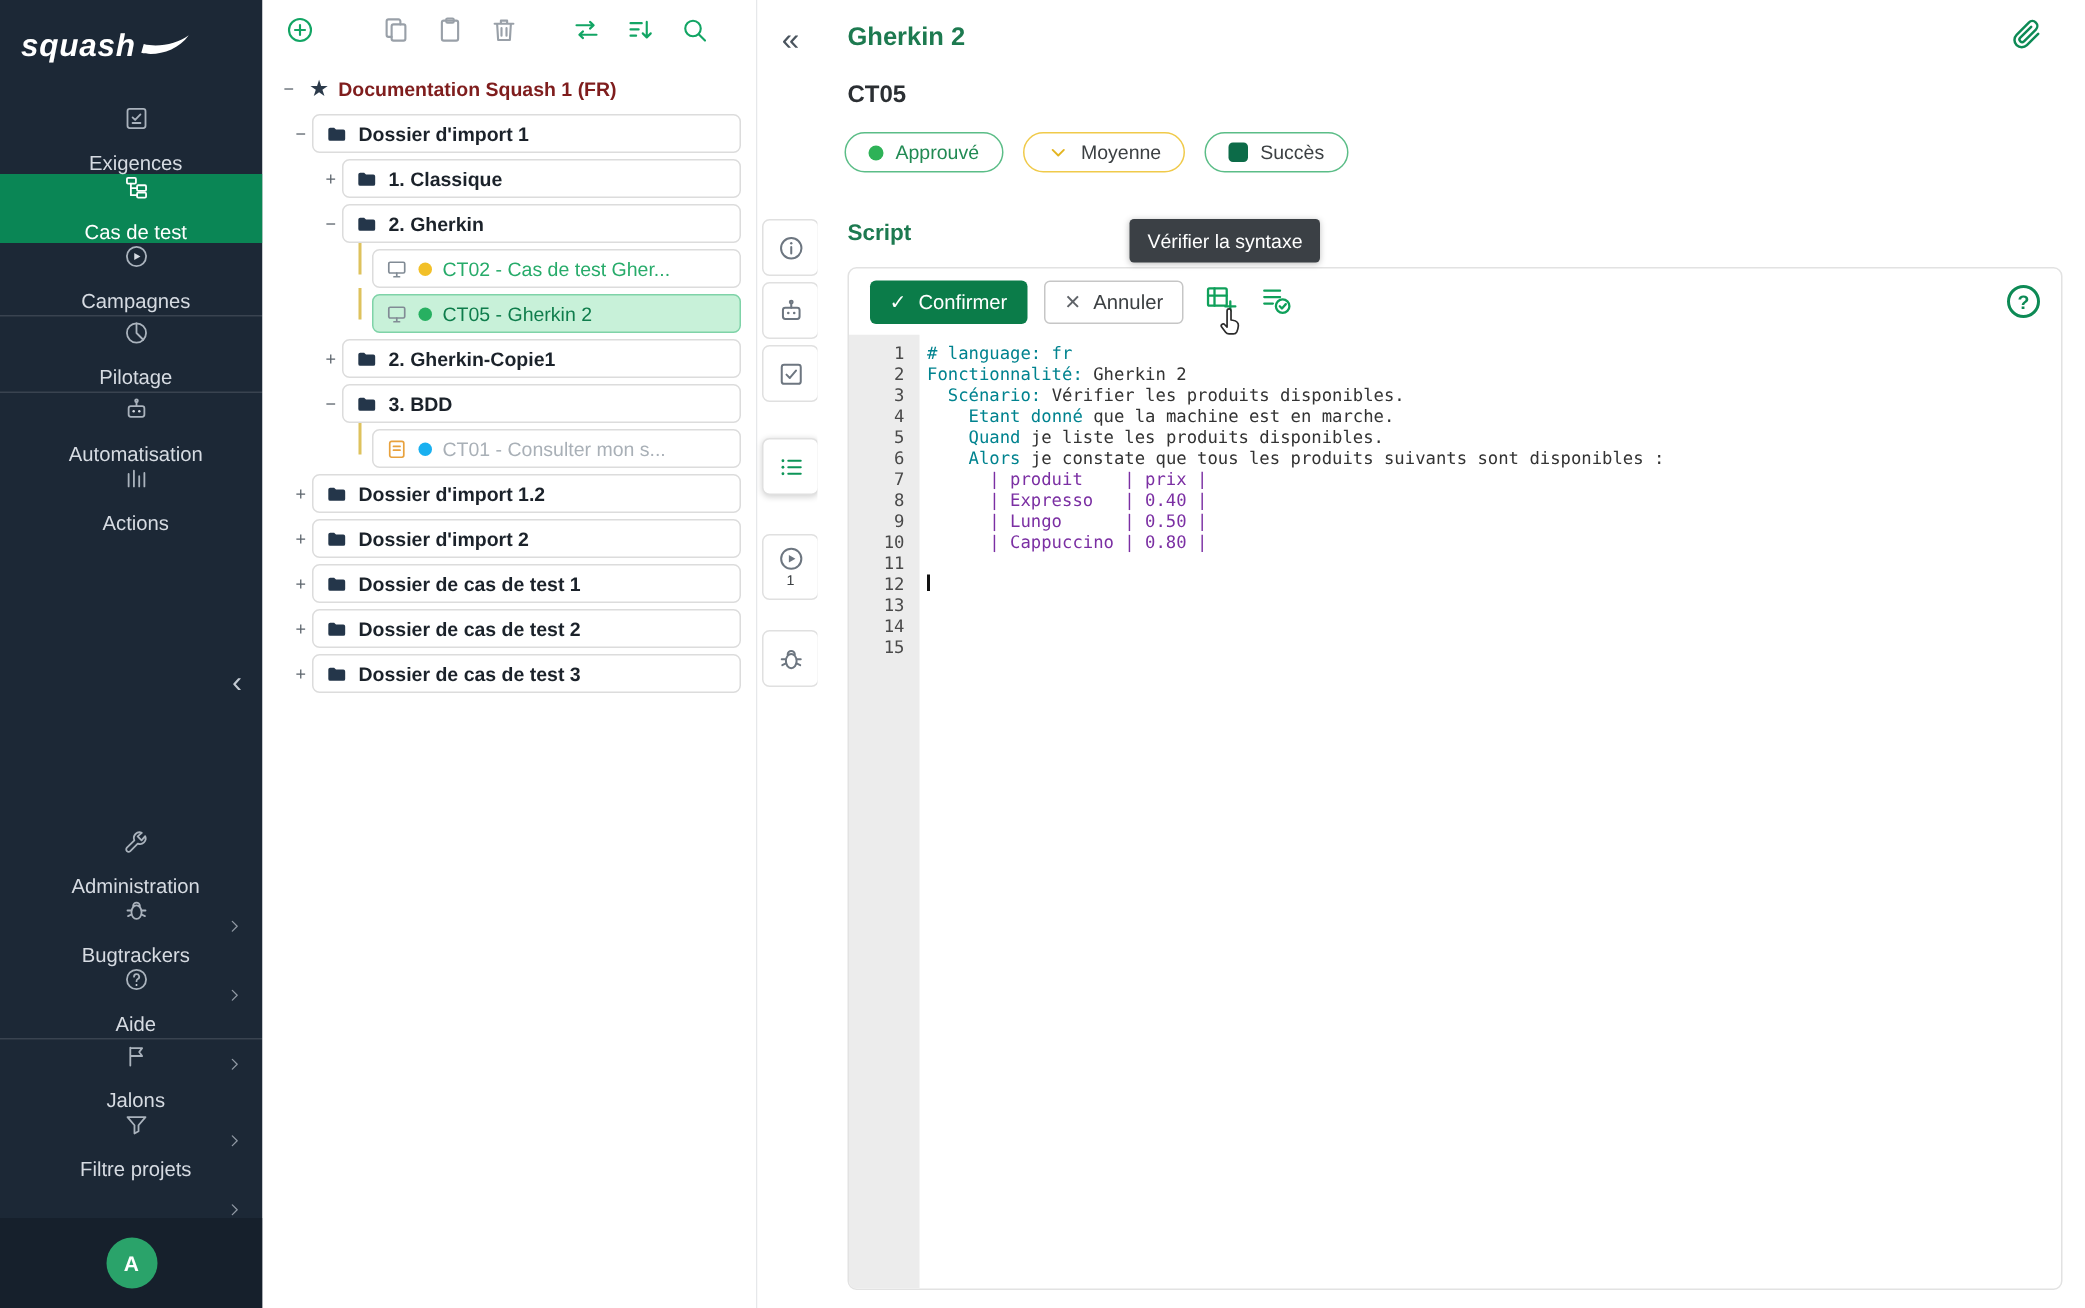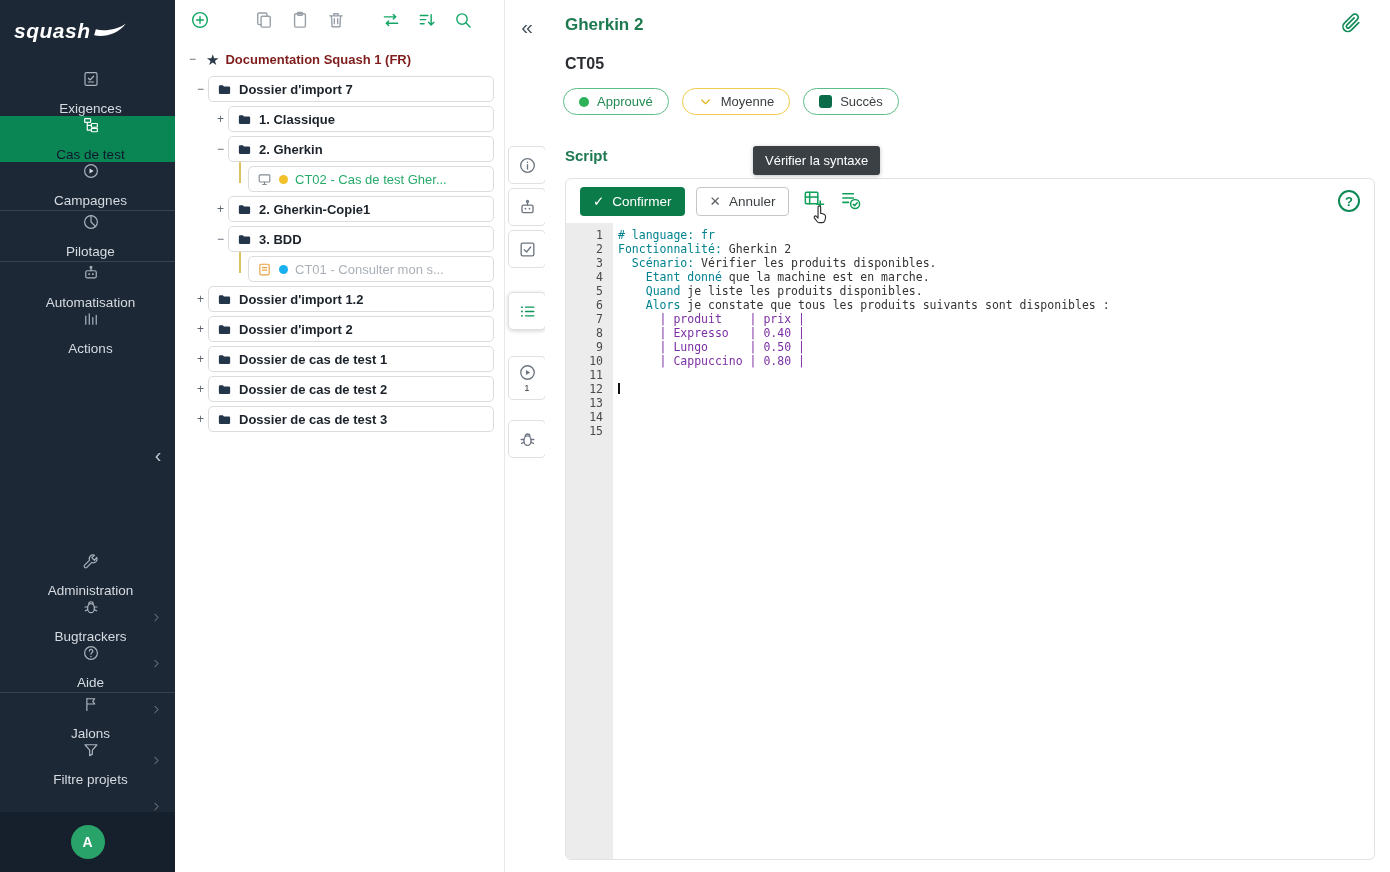--- a/index.html
+++ b/index.html
@@ -8,21 +8,21 @@
   .app{position:relative;width:1390px;height:872px;background:#fff;}
 
   
   .sidebar{position:absolute;left:0;top:0;width:175px;height:872px;background:#1c2836;color:#d6dbe2;}
   .logo{height:62px;display:flex;align-items:center;padding-left:14px;gap:2px;cursor:pointer;text-align:center;}
   .logo-text{color:#fff;font-size:21px;font-weight:700;font-style:italic;letter-spacing:.5px;}
   .logo-swoosh{width:34px;height:20px;}
   .nav{padding-top:8px;}
   .nav-item{height:46px;display:flex;align-items:center;gap:13px;padding:0 12px 0 18px;font-size:13.5px;color:#d6dbe2;cursor:pointer;flex-direction:column;}
   .nav-item svg{width:18px;height:18px;flex:none;stroke:#aab3bd;fill:none;stroke-width:1.6;stroke-linecap:round;stroke-linejoin:round;}
-  .nav-item.active{background:#0a8655;color:#0f172a;}
+  .nav-item.active{background:#0a8655;color:#ffffff;}
   .nav-item.active svg{stroke:#fff;}
   .nav-divider{border:none;border-top:1px solid rgba(255,255,255,.13);margin:2px 0;}
   .sidebar-collapse{position:absolute;top:442px;right:6px;width:22px;height:26px;display:flex;align-items:center;justify-content:center;color:#c3cad2;font-size:20px;cursor:pointer;}
   .nav-bottom{position:absolute;top:552px;left:0;width:175px;}
   .nav-item .chev{width:13px;height:13px;margin-left:auto;stroke:#8f98a3;}
   .sidebar-footer{position:absolute;left:0;bottom:0;width:175px;height:60px;background:#16202c;display:flex;align-items:center;justify-content:center;}
   .avatar{width:34px;height:34px;border-radius:50%;background:#2aa36a;color:#fff;display:flex;align-items:center;justify-content:center;font-size:14px;font-weight:700;cursor:pointer;}
 
   
   .tree-panel{position:absolute;left:175px;top:0;width:330px;height:872px;background:#fff;border-right:1px solid #e6e8ea;}
@@ -263,21 +263,21 @@
         <span class="star">★</span>
         <span class="project-label">Documentation Squash 1 (FR)</span>
       </div>
       <div id="tree-nodes">
           <div class="tree-row depth1">
             <span class="toggle">−</span>
             <div class="node-box">
               <svg class="node-icon folder-icon" viewBox="0 0 24 24">
                 <path d="M3 7a2 2 0 0 1 2-2h4.2l2 2H19a2 2 0 0 1 2 2v8a2 2 0 0 1-2 2H5a2 2 0 0 1-2-2z"></path>
               </svg>
-              <span class="node-label folder-label">Dossier d'import 7</span>
+              <span class="node-label folder-label">Dossier d'import 1</span>
             </div>
           </div>
           <div class="tree-row depth2">
             <span class="toggle">+</span>
             <div class="node-box">
               <svg class="node-icon folder-icon" viewBox="0 0 24 24">
                 <path d="M3 7a2 2 0 0 1 2-2h4.2l2 2H19a2 2 0 0 1 2 2v8a2 2 0 0 1-2 2H5a2 2 0 0 1-2-2z"></path>
               </svg>
               <span class="node-label folder-label">1. Classique</span>
             </div>
@@ -293,20 +293,31 @@
           </div>
           <div class="tree-row depth3 leaf">
             <span class="toggle"></span>
             <div class="node-box">
               <svg class="node-icon" viewBox="0 0 24 24" fill="none" stroke="#818b95" stroke-width="1.8" stroke-linecap="round">
                 <rect x="3.5" y="4.5" width="17" height="11.5" rx="1.5"></rect>
                 <path d="M9 20h6M12 16v4"></path>
               </svg>
               <span class="status-dot" style="background: rgb(242, 192, 40);"></span>
               <span class="node-label" style="color: rgb(39, 171, 106);">CT02 - Cas de test Gher...</span>
+            </div>
+          </div>
+          <div class="tree-row depth3 leaf selected">
+            <span class="toggle"></span>
+            <div class="node-box">
+              <svg class="node-icon" viewBox="0 0 24 24" fill="none" stroke="#818b95" stroke-width="1.8" stroke-linecap="round">
+                <rect x="3.5" y="4.5" width="17" height="11.5" rx="1.5"></rect>
+                <path d="M9 20h6M12 16v4"></path>
+              </svg>
+              <span class="status-dot" style="background: rgb(39, 176, 97);"></span>
+              <span class="node-label" style="color: rgb(15, 125, 76);">CT05 - Gherkin 2</span>
             </div>
           </div>
           <div class="tree-row depth2">
             <span class="toggle">+</span>
             <div class="node-box">
               <svg class="node-icon folder-icon" viewBox="0 0 24 24">
                 <path d="M3 7a2 2 0 0 1 2-2h4.2l2 2H19a2 2 0 0 1 2 2v8a2 2 0 0 1-2 2H5a2 2 0 0 1-2-2z"></path>
               </svg>
               <span class="node-label folder-label">2. Gherkin-Copie1</span>
             </div>

